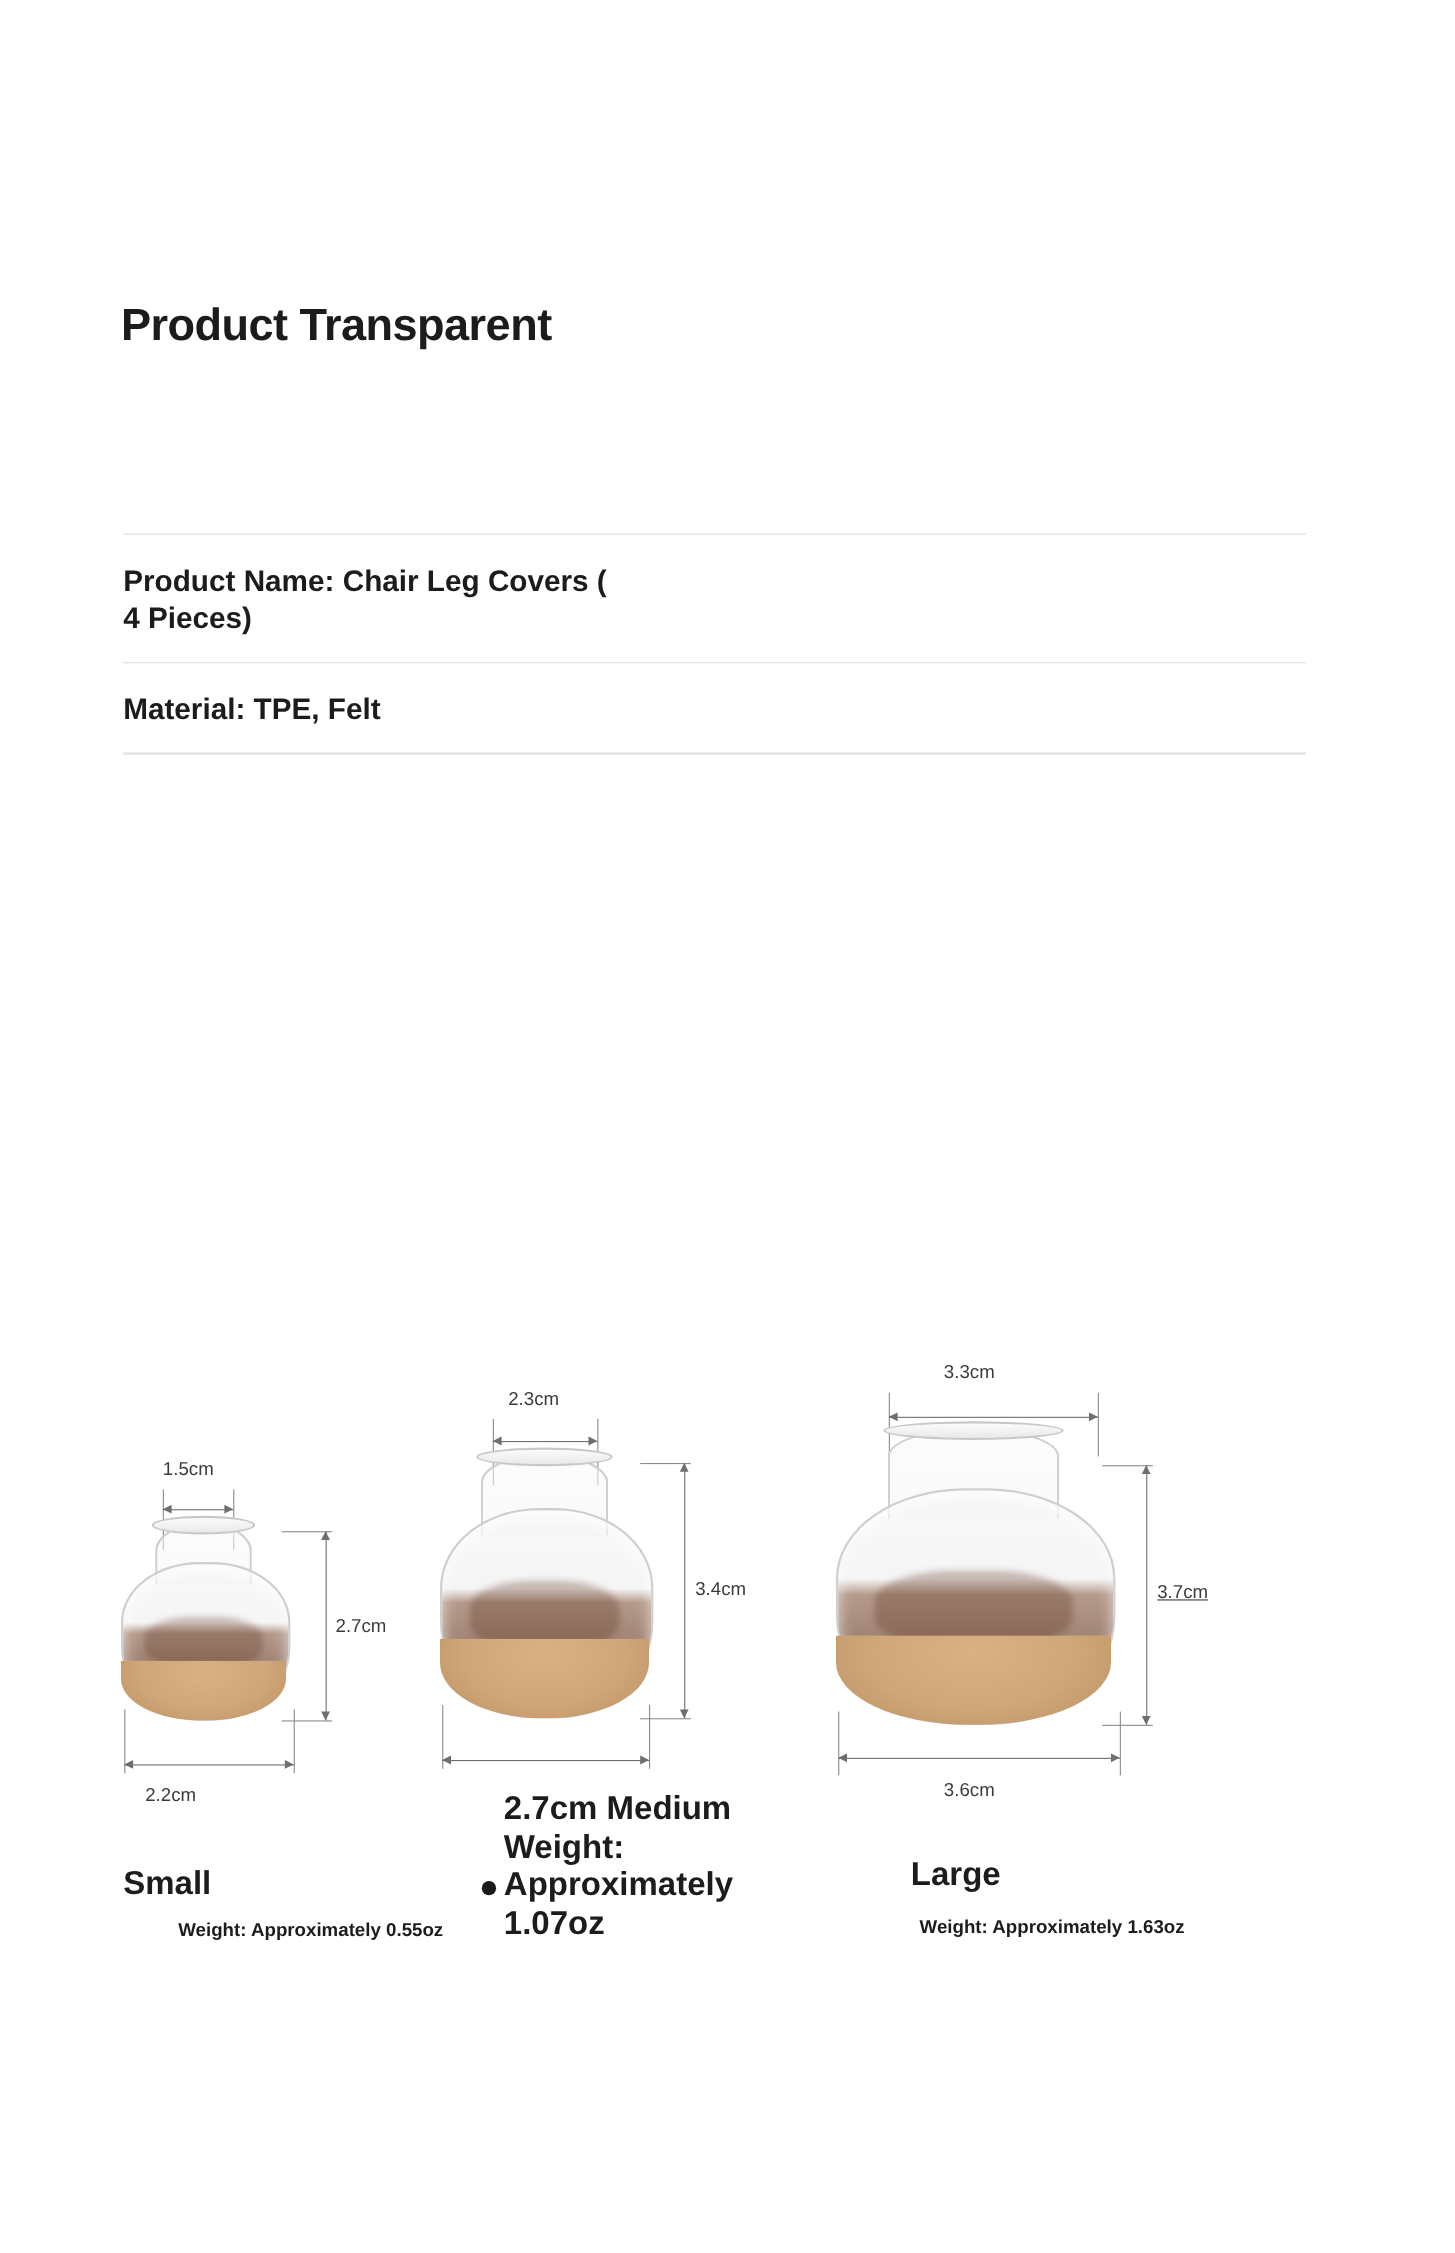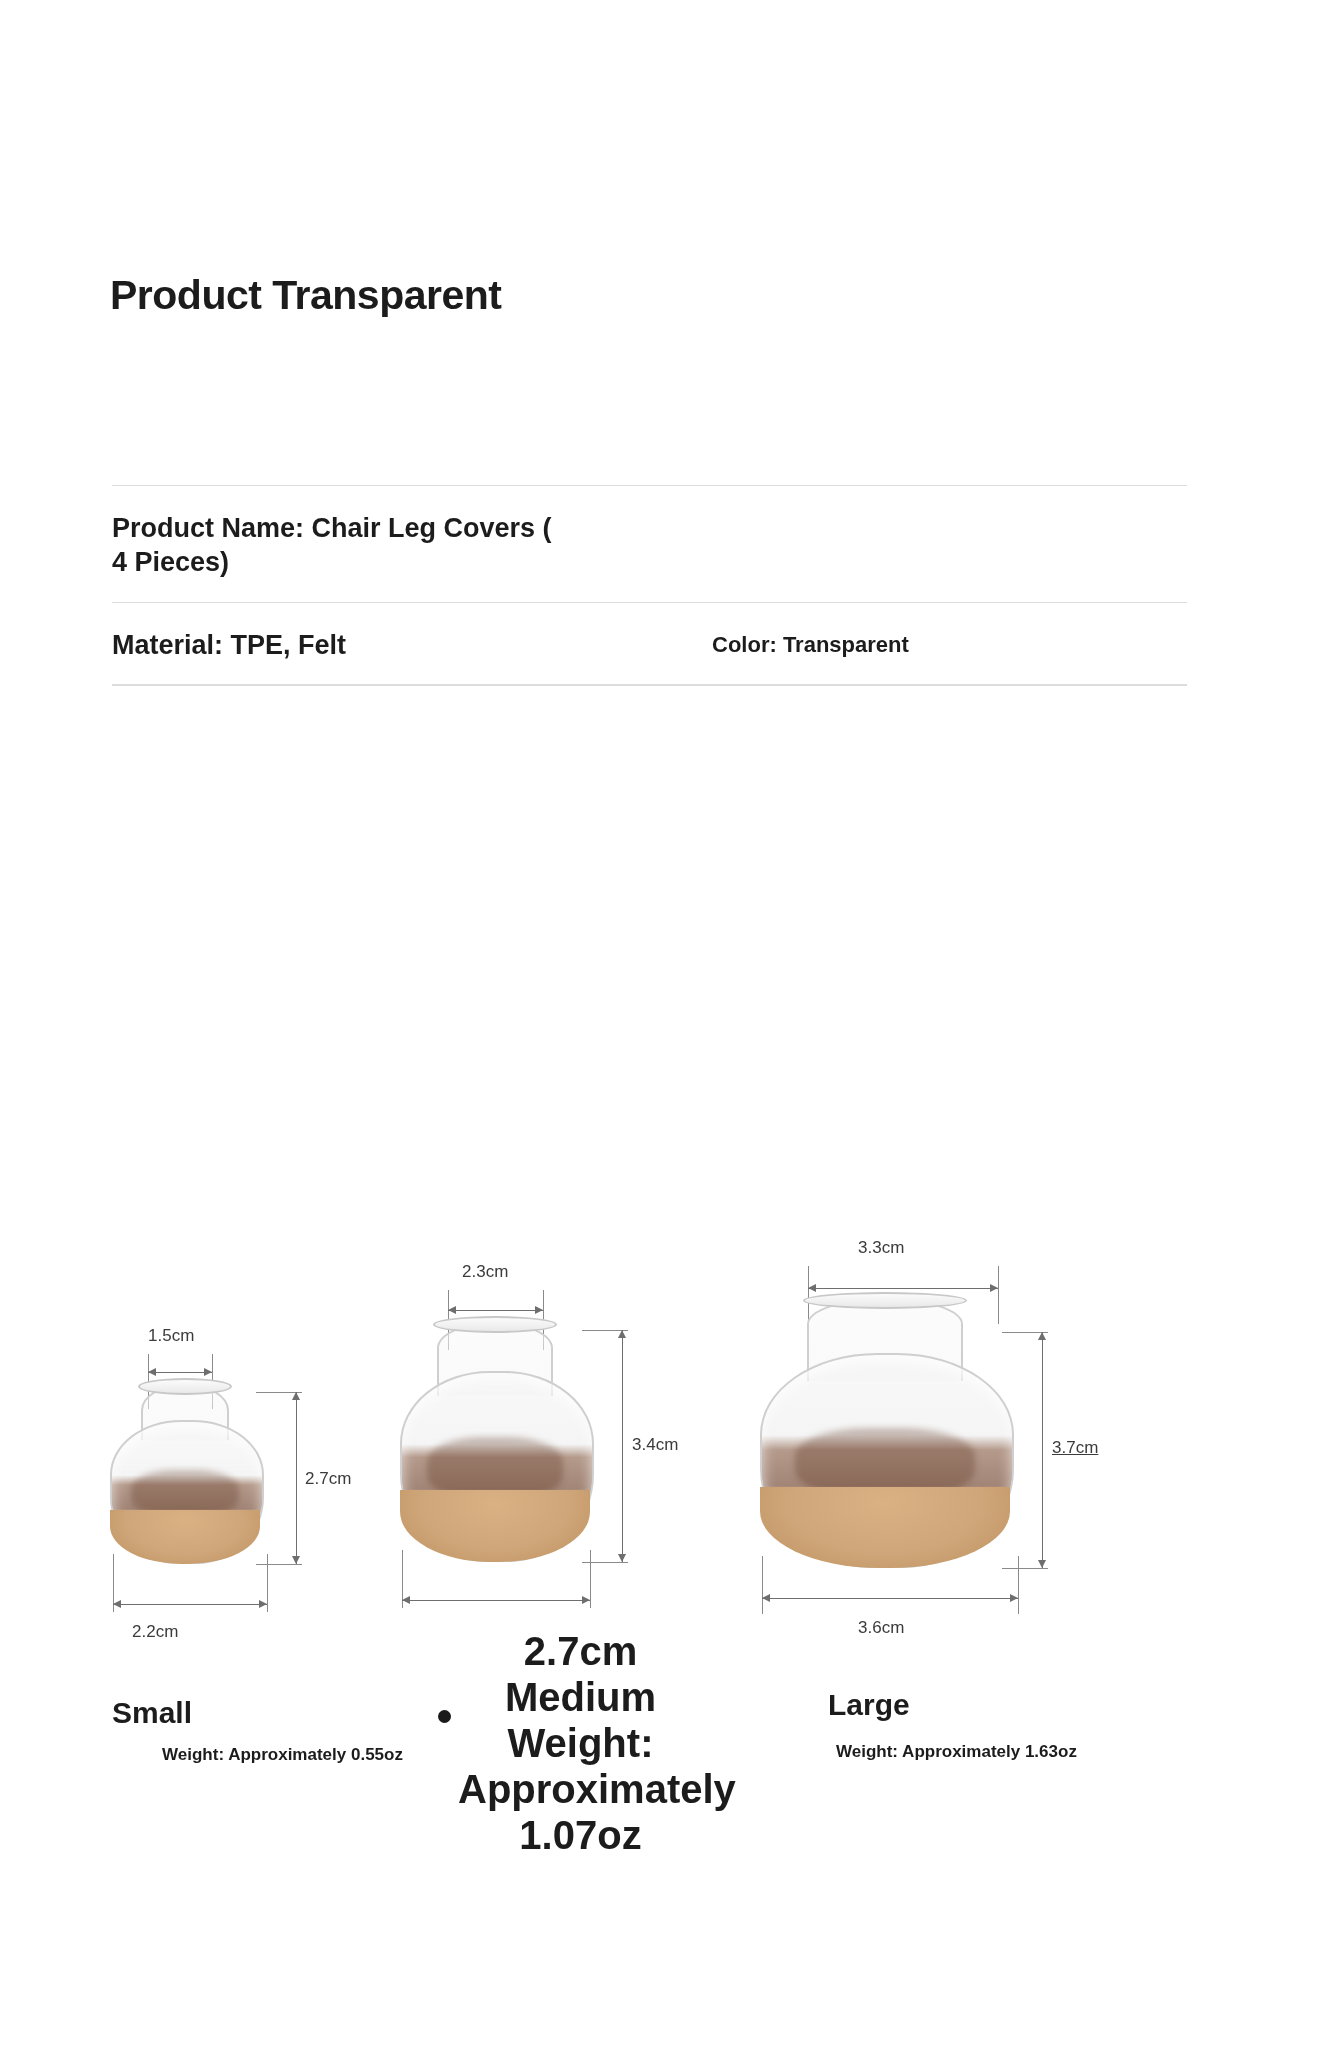--- a/index.html
+++ b/index.html
@@ -216,25 +216,24 @@
     white-space: nowrap;
   }
   .size-name {
     position: absolute;
     font-size: 30px;
     font-weight: bold;
     color: #1c1c1c;
     white-space: nowrap;
   }
   .size-name.medium {
-    font-size: 40px;
+    font-size: 30px;
     width: 245px;
     white-space: normal;
     line-height: 1.15;
-    text-align: center;
   }
   .size-weight {
     position: absolute;
     font-size: 17px;
     font-weight: bold;
     color: #1c1c1c;
   }
   .size-weight.small-w {
     width: 265px;
     line-height: 1.3;
@@ -265,23 +264,20 @@
 4 Pieces)</div>
       </div>
     </div>
 
     <div class="rule"></div>
 
     <div class="row">
       <div class="row-inner row-two-col">
         <div class="col-left">
           <div class="cell-label">Material: TPE, Felt</div>
-        </div>
-        <div class="col-right">
-          <div class="cell-label-sm">Color: Transparent</div>
         </div>
       </div>
     </div>
 
     <div class="rule"></div>
 
 
     <div class="rule"></div>
 
   </div>

